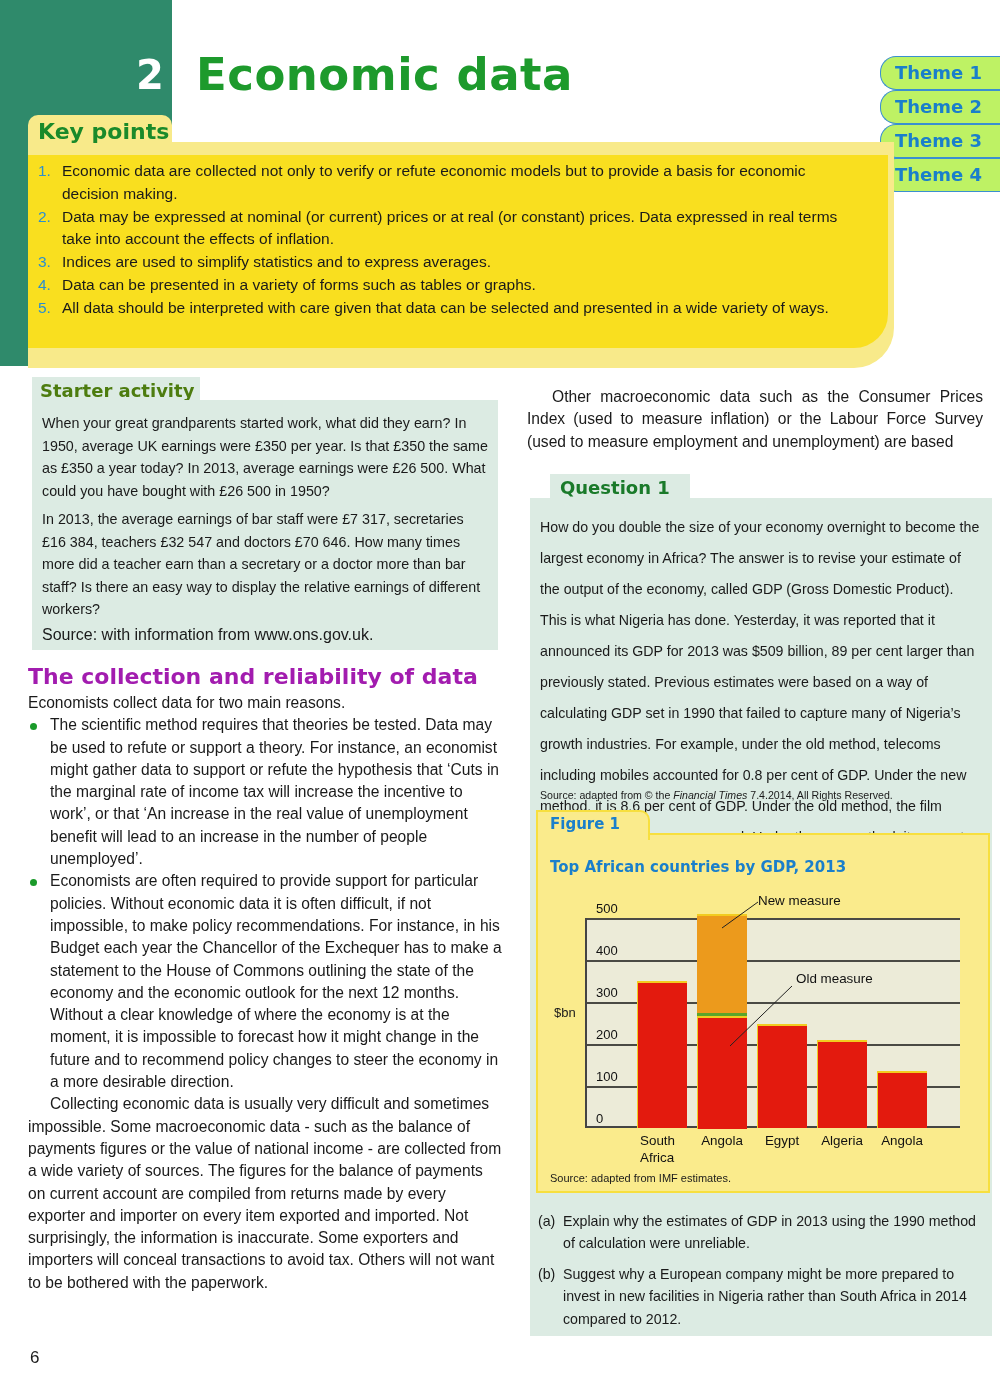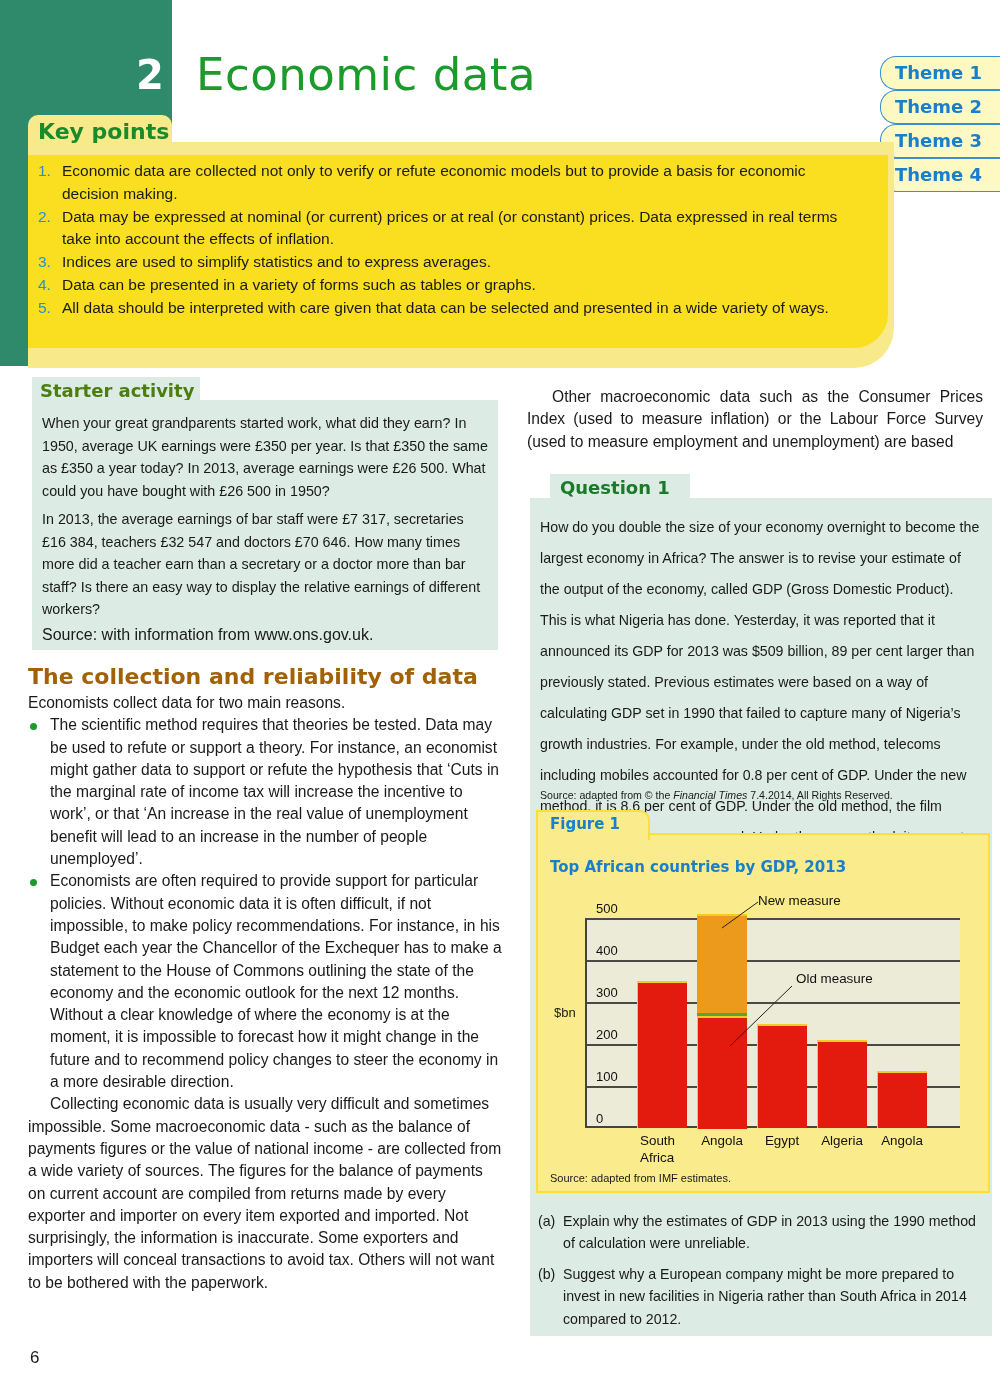--- a/index.html
+++ b/index.html
@@ -2,43 +2,43 @@
 <html><head>
 <meta charset="utf-8">
 <style>
   * { box-sizing: border-box; margin: 0; padding: 0; }
   html, body { width: 1000px; height: 1379px; background: #ffffff; overflow: hidden; }
   body { position: relative; font-family: "DejaVu Sans", sans-serif; color: #1a1a1a; }
 
   
   .teal-block { position: absolute; left: 0; top: 0; width: 172px; height: 366px; background: #2f8a6b; }
   .chapter-num { position: absolute; left: 136px; top: 52px; font-family: "DejaVu Sans", sans-serif; font-weight: bold; font-size: 40px; color: #ffffff; }
-  .chapter-title { position: absolute; left: 196px; top: 48px; font-family: "DejaVu Sans", sans-serif; font-weight: normal; font-size: 45px; color: #1d9a2c; letter-spacing: 0.5px; text-align: center; }
+  .chapter-title { position: absolute; left: 196px; top: 48px; font-family: "DejaVu Sans", sans-serif; font-weight: bold; font-size: 45px; color: #1d9a2c; letter-spacing: 0.5px; text-align: center; }
 
   
   .themes { position: absolute; left: 880px; top: 56px; width: 120px; }
-  .theme-tab { height: 34px; border: 1.5px solid #3a8fd0; border-right: none; border-radius: 16px 0 0 16px; margin-bottom: 0; padding-left: 14px; font-family: "DejaVu Sans", sans-serif; font-weight: bold; font-size: 18px; line-height: 32px; color: #1a7fcb; background: #fef9c3; cursor: pointer; }
+  .theme-tab { height: 34px; border: 1.5px solid #3a8fd0; border-right: none; border-radius: 16px 0 0 16px; margin-bottom: 0; padding-left: 14px; font-family: "DejaVu Sans", sans-serif; font-weight: bold; font-size: 18px; line-height: 32px; color: #1a7fcb; background: #bef264; cursor: pointer; }
 
   
   .kp-tab { position: absolute; left: 28px; top: 115px; width: 144px; height: 40px; background: #f8ea8a; border-radius: 10px 10px 0 0; padding: 4px 0 0 10px; font-weight: bold; font-size: 22px; color: #1a8a2a; }
   .kp-outer { position: absolute; left: 28px; top: 142px; width: 866px; height: 226px; background: #f8ea8a; border-radius: 0 0 40px 0; }
   .kp-inner { position: absolute; left: 28px; top: 155px; width: 860px; height: 193px; background: #f9df1f; border-radius: 0 0 34px 0; }
   .kp-list { position: absolute; left: 38px; top: 160px; width: 810px; font-family: "Liberation Sans", sans-serif; font-size: 15.5px; line-height: 22.8px; list-style: none; }
   .kp-list li { display: flex; }
   .kp-list .num { width: 24px; flex-shrink: 0; color: #2a8fd0; }
   .kp-list .txt { color: #1a1a1a; }
 
   
   .sa-tab { position: absolute; left: 32px; top: 377px; width: 168px; height: 34px; background: #dcebe3; padding: 3px 0 0 8px; font-weight: bold; font-size: 18px; color: #4d7c0f; }
   .sa-box { position: absolute; left: 32px; top: 400px; width: 466px; height: 250px; background: #dcebe3; padding: 12px 10px 12px 10px; font-family: "Liberation Sans", sans-serif; font-size: 14.3px; line-height: 22.5px; }
   .sa-box p { margin-bottom: 6px; }
   .sa-box .src { font-size: 16px; line-height: 16px; margin-top: 2px; }
 
   
-  .section-h { position: absolute; left: 28px; top: 664px; font-weight: bold; font-size: 22px; color: #a16207; }
+  .section-h { position: absolute; left: 28px; top: 664px; font-weight: bold; font-size: 22px; color: #a21caf; }
   .body-left { position: absolute; left: 28px; top: 692px; width: 476px; font-family: "Liberation Sans", sans-serif; font-size: 15.6px; line-height: 22.3px; color: #1a1a1a; }
   .bullet { display: flex; margin-top: 0; }
   .bullet .dot { width: 22px; flex-shrink: 0; position: relative; }
   .bullet .dot::before { content: ""; position: absolute; left: 2px; top: 9px; width: 7px; height: 7px; border-radius: 50%; background: #1a9a2a; }
   .indent { text-indent: 22px; }
   .page-num { position: absolute; left: 30px; top: 1348px; font-family: "Liberation Sans", sans-serif; font-size: 17px; }
 
   
   .right-intro { position: absolute; left: 527px; top: 386px; width: 456px; font-family: "Liberation Sans", sans-serif; font-size: 15.6px; line-height: 22.3px; text-align: justify; }
   .right-intro span.first { padding-left: 25px; }

